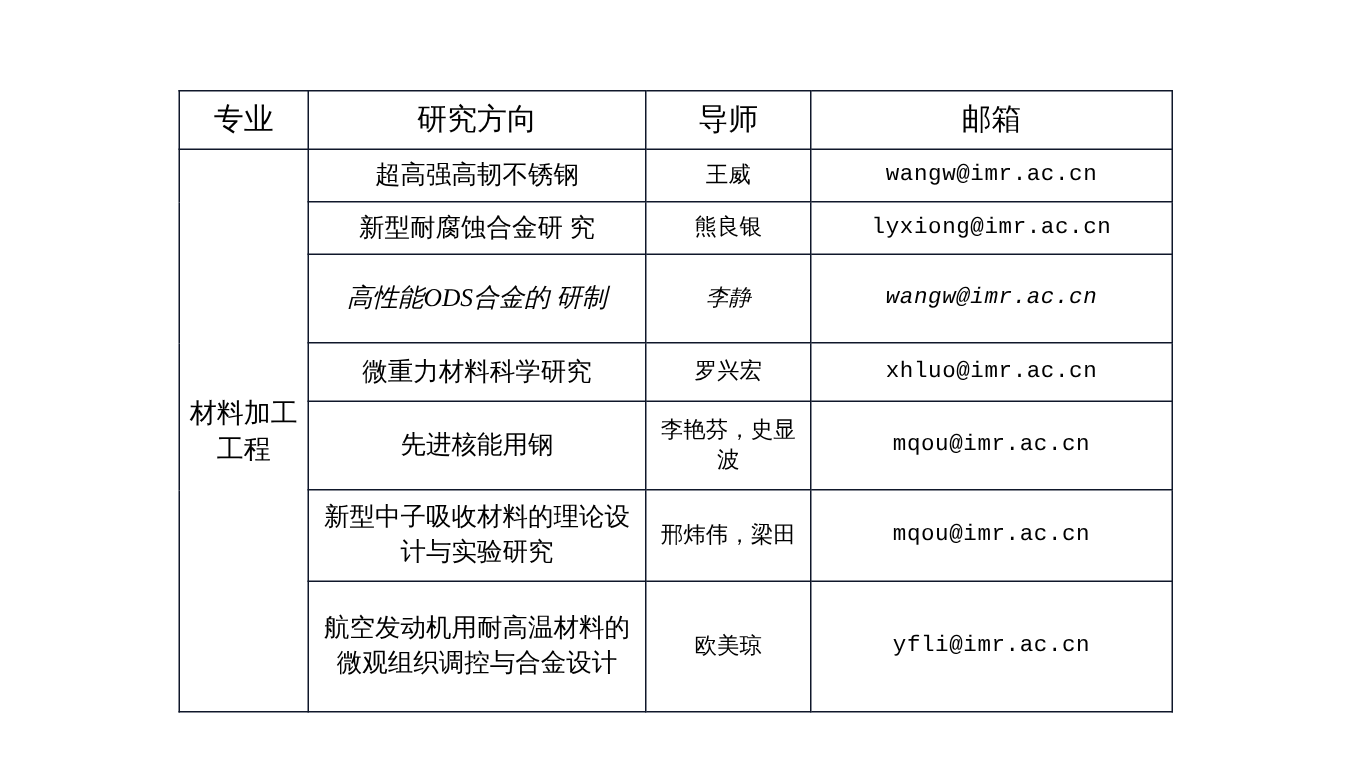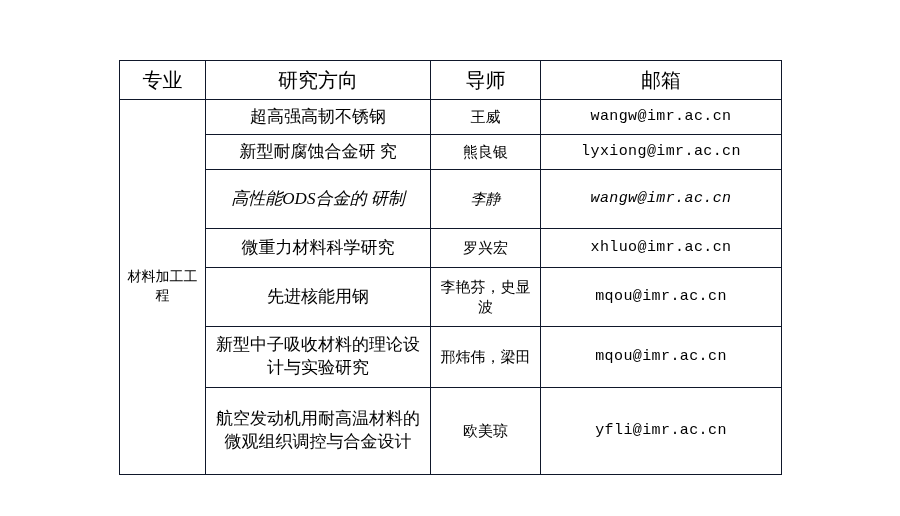--- a/index.html
+++ b/index.html
@@ -47,21 +47,21 @@
     font-weight: bold;
     font-size: 20px;
     height: 34px;
     line-height: 1.15;
   }
   tbody td {
     font-size: 17px;
     line-height: 1.25;
   }
   td.major-cell {
-    font-size: 14px;
+    font-size: 18px;
     line-height: 1.35;
   }
   td.dir-cell {
     font-size: 17px;
     line-height: 1.35;
   }
   td.adv-cell {
     font-size: 15px;
     line-height: 1.35;
   }

